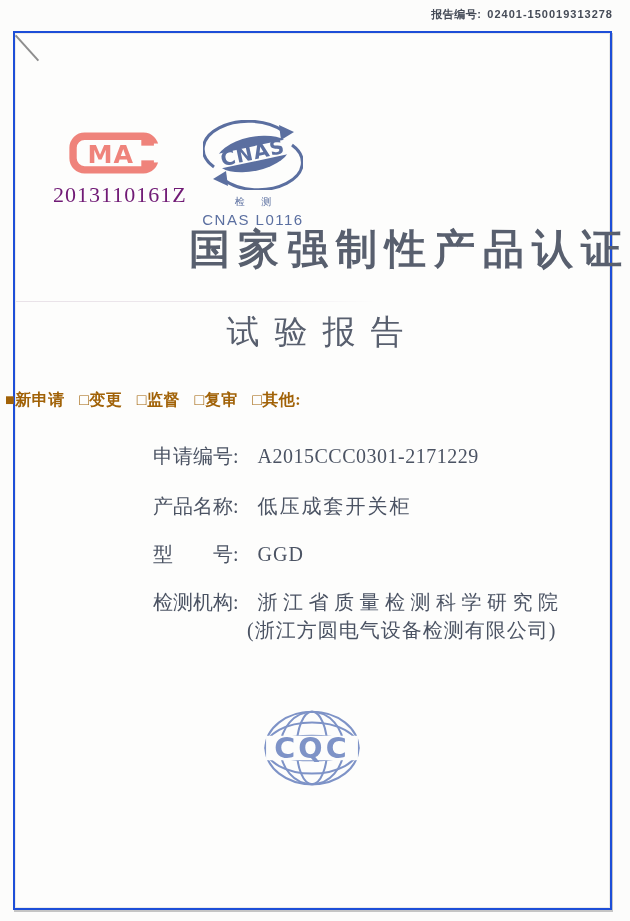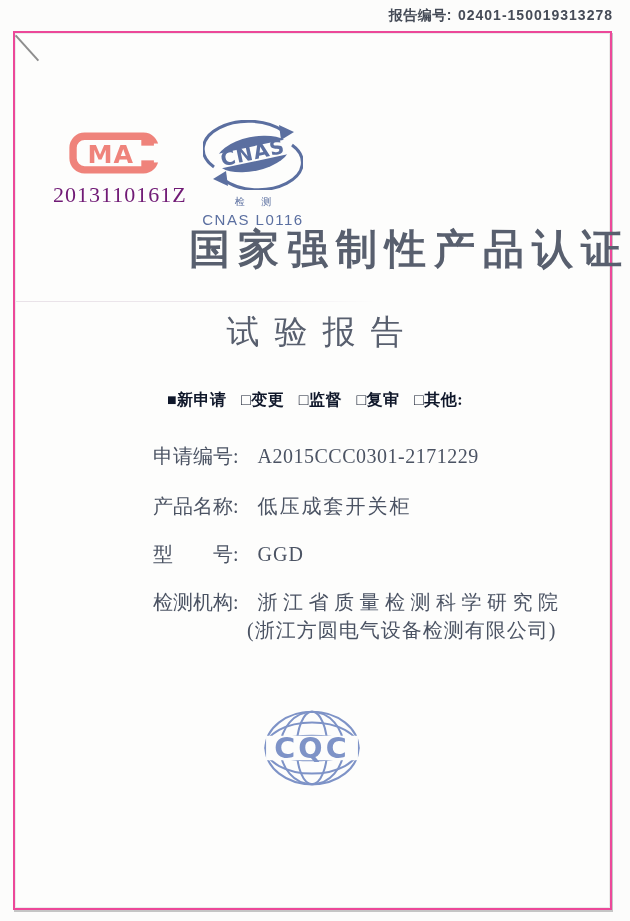--- a/index.html
+++ b/index.html
@@ -9,30 +9,30 @@
     font-family: "Liberation Serif", "DejaVu Serif", serif;
     position: relative;
     overflow: hidden;
   }
   .page { position: absolute; inset: 0; background: #fcfcfb; }
 
   
   .report-line {
     position: absolute; top: 7px; right: 17px;
     font-family: "Liberation Sans", "DejaVu Sans", sans-serif;
-    font-weight: 600; font-size: 14px; color: #454b57;
+    font-weight: 600; font-size: 11px; color: #454b57;
     letter-spacing: 0.5px;
   }
   .report-line .num { margin-left: 6px; letter-spacing: 1px; }
 
   
   .frame {
     position: absolute; left: 13px; top: 31px;
     width: 595px; height: 875px;
-    border: 2px solid #ec4899;
+    border: 2px solid #1d4ed8;
     box-shadow: 1px 2px 0 rgba(130,130,130,0.45), inset 0 0 0 1px rgba(200,200,200,0.35);
     background: #fdfdfc;
   }
   .corner-artifact {
     position: absolute; left: -5px; top: 14px;
     width: 34px; height: 2px; background: #8e8e8e;
     transform: rotate(48deg);
   }
 
   
@@ -57,22 +57,22 @@
   }
   .doc-subtitle {
     position: absolute; top: 310px; left: 0; width: 100%;
     text-align: center; font-size: 33px; letter-spacing: 15px;
     color: #585f6e; font-weight: 500; text-indent: 15px;
   }
 
   
   .apply-type {
     position: absolute; top: 390px; left: 0; width: 100%;
-    text-align: center; font-size: 16px; font-weight: 600;
-    color: #0f172a; letter-spacing: 0.5px;
+    font-size: 16px; font-weight: 600;
+    color: #a16207; letter-spacing: 0.5px;
   }
   .apply-type span { margin: 0 5px; }
 
   
   .field { position: absolute; left: 153px; font-size: 20px; color: #4b5363; white-space: nowrap; text-align: center; }
   .field .label { display: inline-block; }
   .field .value { margin-left: 14px; }
   .field-1 { top: 443px; }
   .field-1 .value { letter-spacing: 0.5px; }
   .field-2 { top: 493px; }

